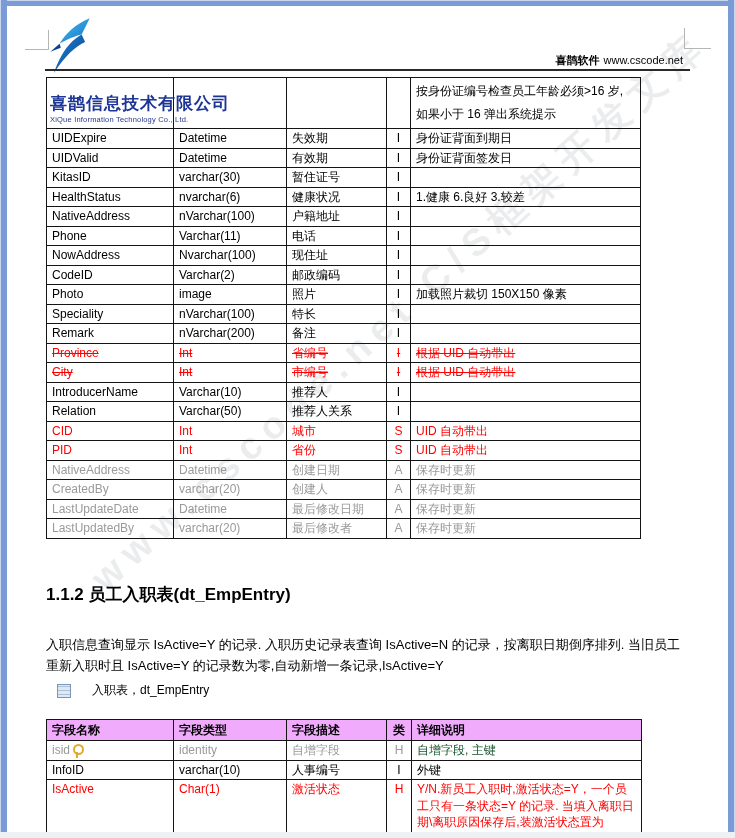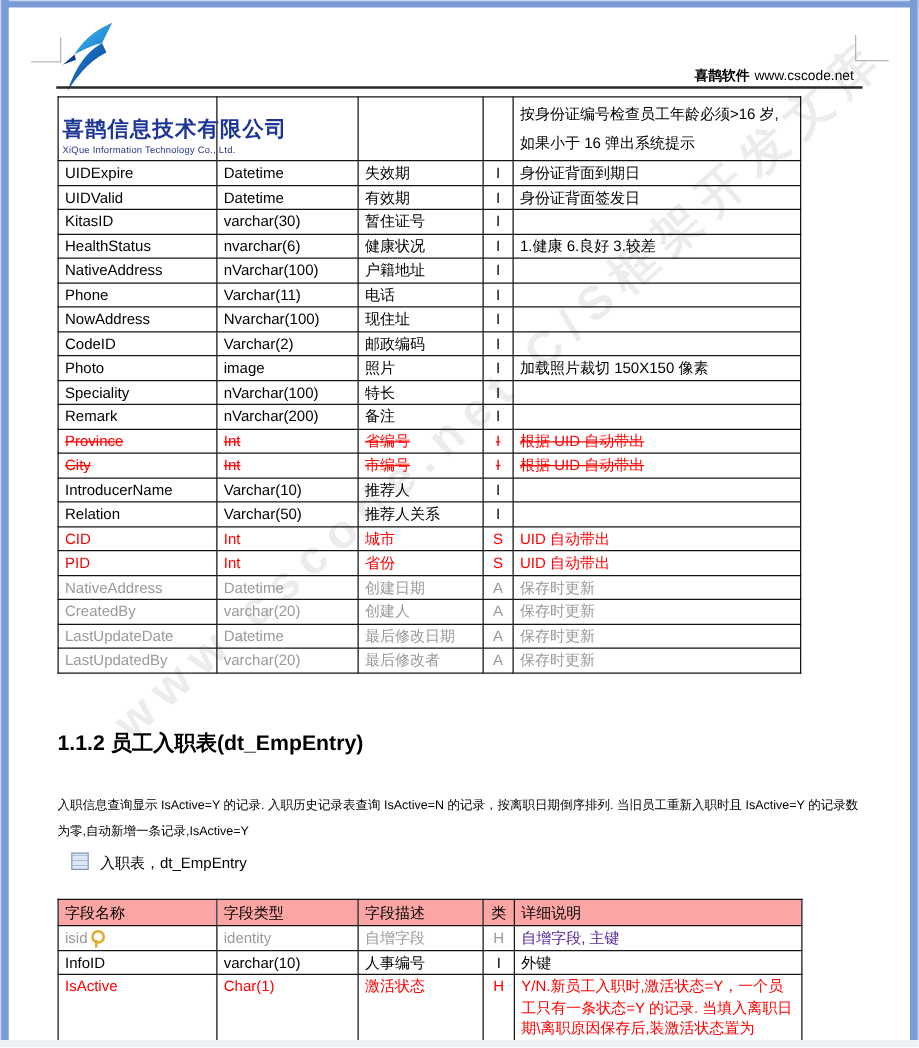--- a/index.html
+++ b/index.html
@@ -29,35 +29,35 @@
     position:absolute;left:80px;top:565px;z-index:0;white-space:nowrap;
     font-size:38px;letter-spacing:9px;color:rgba(100,105,115,0.13);
     transform:rotate(-42deg);transform-origin:0 0;font-weight:bold;
   }
   
   table{border-collapse:collapse;table-layout:fixed;background:transparent;z-index:1;}
   td,th{border:1px solid #141414;padding:1px 5px;font-size:12px;line-height:16.5px;vertical-align:top;text-align:left;overflow:hidden;word-break:break-all;}
   td:nth-child(4),th:nth-child(4){text-align:center;padding:1px 2px;}
   .field-table{position:absolute;left:46px;top:77px;width:594px;}
   .entry-table{position:absolute;left:46px;top:719px;width:595px;}
-  .entry-table th{background:#fca5a5;font-weight:normal;height:18px;line-height:18px;}
+  .entry-table th{background:#f0abfc;font-weight:bold;height:18px;line-height:18px;}
   
   .row-tall td{line-height:23px;padding-top:2px;padding-bottom:2px;}
   .row-strike td{color:#FF0000;text-decoration:line-through;}
   .row-red td{color:#FF0000;}
   .row-gray td{color:#9a9a9a;}
   .row-gray4 td{color:#9a9a9a;}
-  .row-gray4 td:last-child{color:#4c1d95;margin-left:48px;}
+  .row-gray4 td:last-child{color:#14532d;margin-left:48px;}
   
   .key-icon{display:inline-block;position:relative;width:7px;height:7px;border:2px solid #e2a92f;border-radius:50%;margin-left:3px;vertical-align:-1px;}
   .key-icon::after{content:"";position:absolute;left:1px;top:6px;width:2px;height:6px;background:#e2a92f;box-shadow:2px 3px 0 -1px #e2a92f;}
   
   .section-heading{position:absolute;left:46px;top:583px;font-size:17px;font-weight:bold;color:#000;z-index:1;}
-  .section-paragraph{position:absolute;left:46px;top:634px;width:646px;font-size:10px;line-height:21px;color:#000;z-index:1;}
-  .bullet-row{position:absolute;left:57px;top:682px;display:flex;align-items:flex-start;z-index:1;}
+  .section-paragraph{position:absolute;left:46px;top:634px;width:646px;font-size:13px;line-height:21px;color:#000;z-index:1;}
+  .bullet-row{position:absolute;left:57px;top:682px;display:flex;align-items:center;z-index:1;gap:12px;}
   .table-bullet-icon{width:12px;height:12px;border:1px solid #7d93b8;background:
      repeating-linear-gradient(#dce8f5 0 1px,#aebfd4 1px 2px,#dce8f5 2px 4px);margin-right:9px;}
   .bullet-label{font-size:12px;color:#000;}
 </style>
 </head>
 <body>
 
 <div class="frame-top"></div>
 <div class="frame-left"></div>
 <div class="frame-right"></div>

